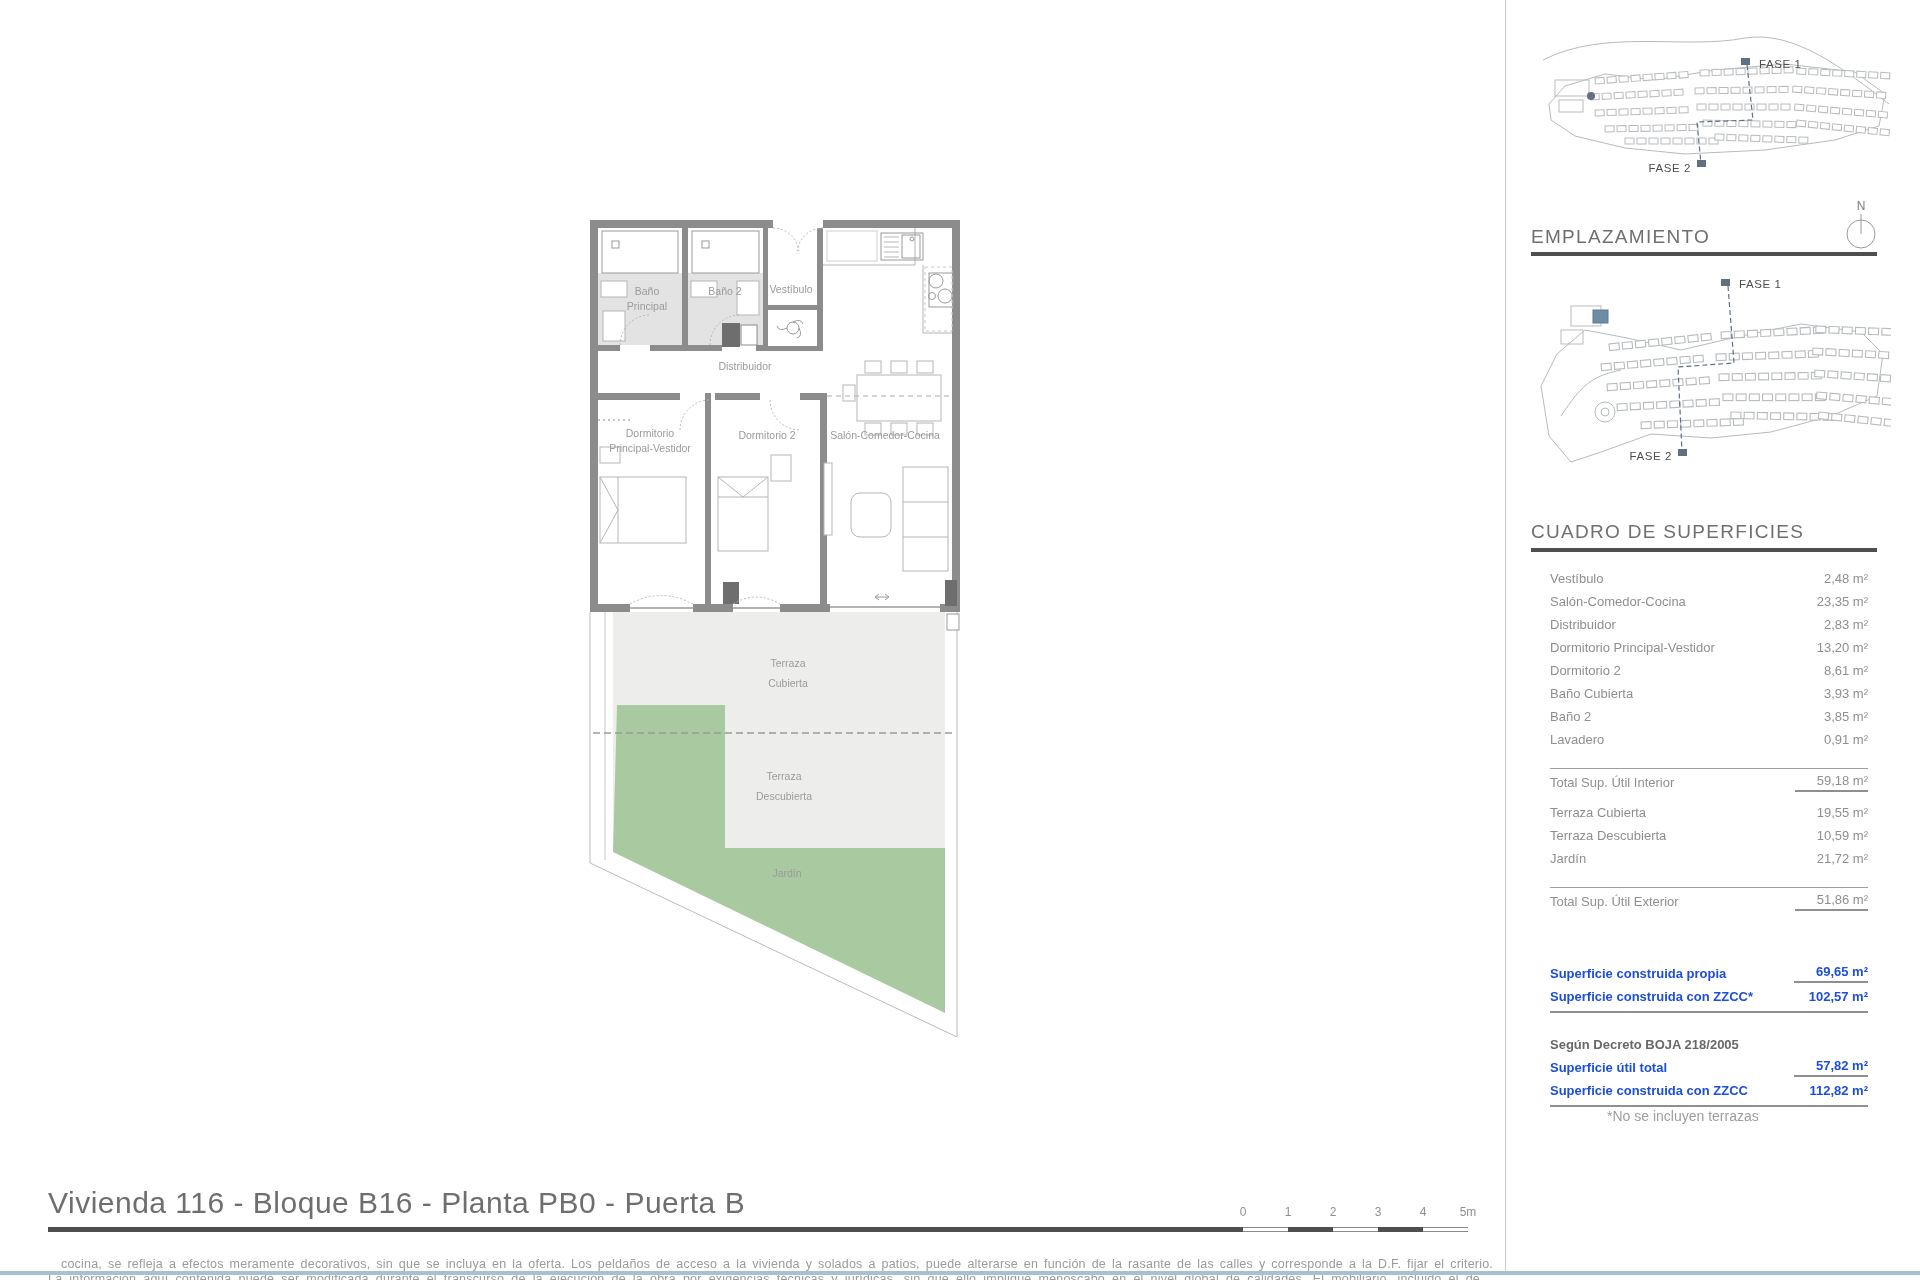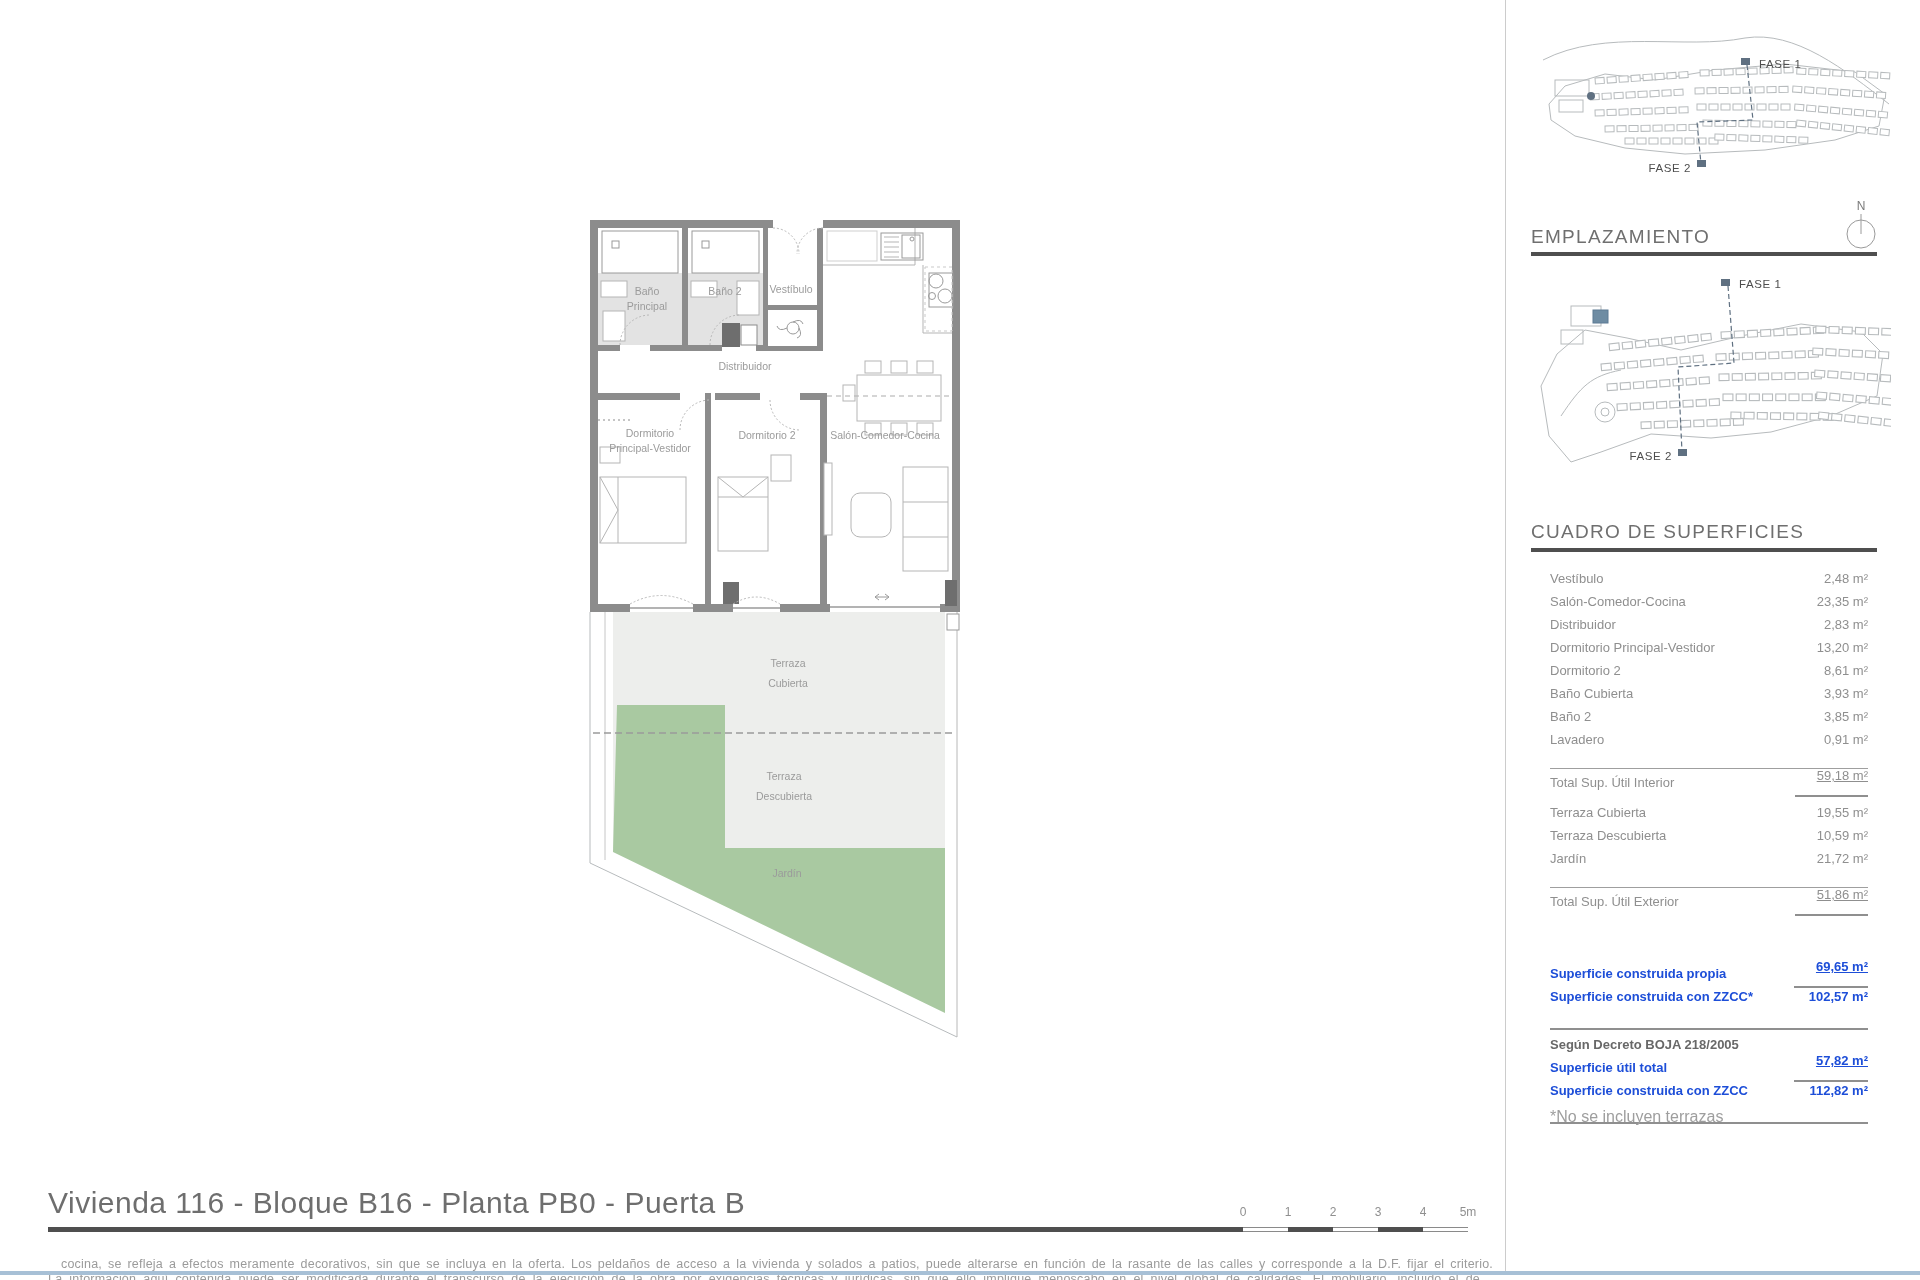--- a/index.html
+++ b/index.html
@@ -36,26 +36,26 @@
   .heading-bar{height:4px;background:#4f4f4f;}
   #emp-heading{left:1531px;top:226px;} #emp-bar{left:1531px;top:252px;width:346px;}
   #sup-heading{left:1531px;top:521px;} #sup-bar{left:1531px;top:548px;width:346px;}
 
   
   .table{left:1550px;width:318px;}
   #tbl-interior{top:567px;} #tbl-exterior{top:801px;}
   .trow{display:flex;justify-content:space-between;align-items:center;height:23px;font-size:13px;color:#8f8f8f;}
   .trow .tval{}
   .total-row{border-top:1px solid #9f9f9f;margin-top:17px;padding-top:2px;}
-  .val-underline{border-bottom:2px solid #8f8f8f;padding:0 0 12px 22px;text-decoration:underline;}
+  .val-underline{border-bottom:2px solid #8f8f8f;padding:0 0 2px 22px;}
   #blk-construida{top:962px;} #blk-decreto{top:1032px;}
   .brow{display:flex;justify-content:space-between;align-items:center;height:23px;font-size:13px;font-weight:bold;color:#1d4ed8;}
-  .block-sep{border-bottom:2px solid #8f8f8f;padding-bottom:20px;}
+  .block-sep{border-bottom:2px solid #8f8f8f;padding-bottom:3px;}
   .bheading{font-size:13px;font-weight:bold;color:#686868;height:24px;display:flex;align-items:center;}
-  #footnote{left:1550px;top:1108px;font-size:16px;color:#9e9e9e;}
+  #footnote{left:1607px;top:1108px;font-size:14px;color:#9e9e9e;}
 
   
   .mapline{stroke:#b7bbbd;fill:none;stroke-width:1;}
   .fase-text{font-size:11.5px;fill:#4e4e4e;letter-spacing:.6px;}
   .room-label{font-size:10.5px;fill:#9b9b9b;text-anchor:middle;}
 </style>
 </head>
 <body>
 
 <svg class="abs" style="left:585px;top:215px" width="380" height="835" viewBox="0 0 380 835">

